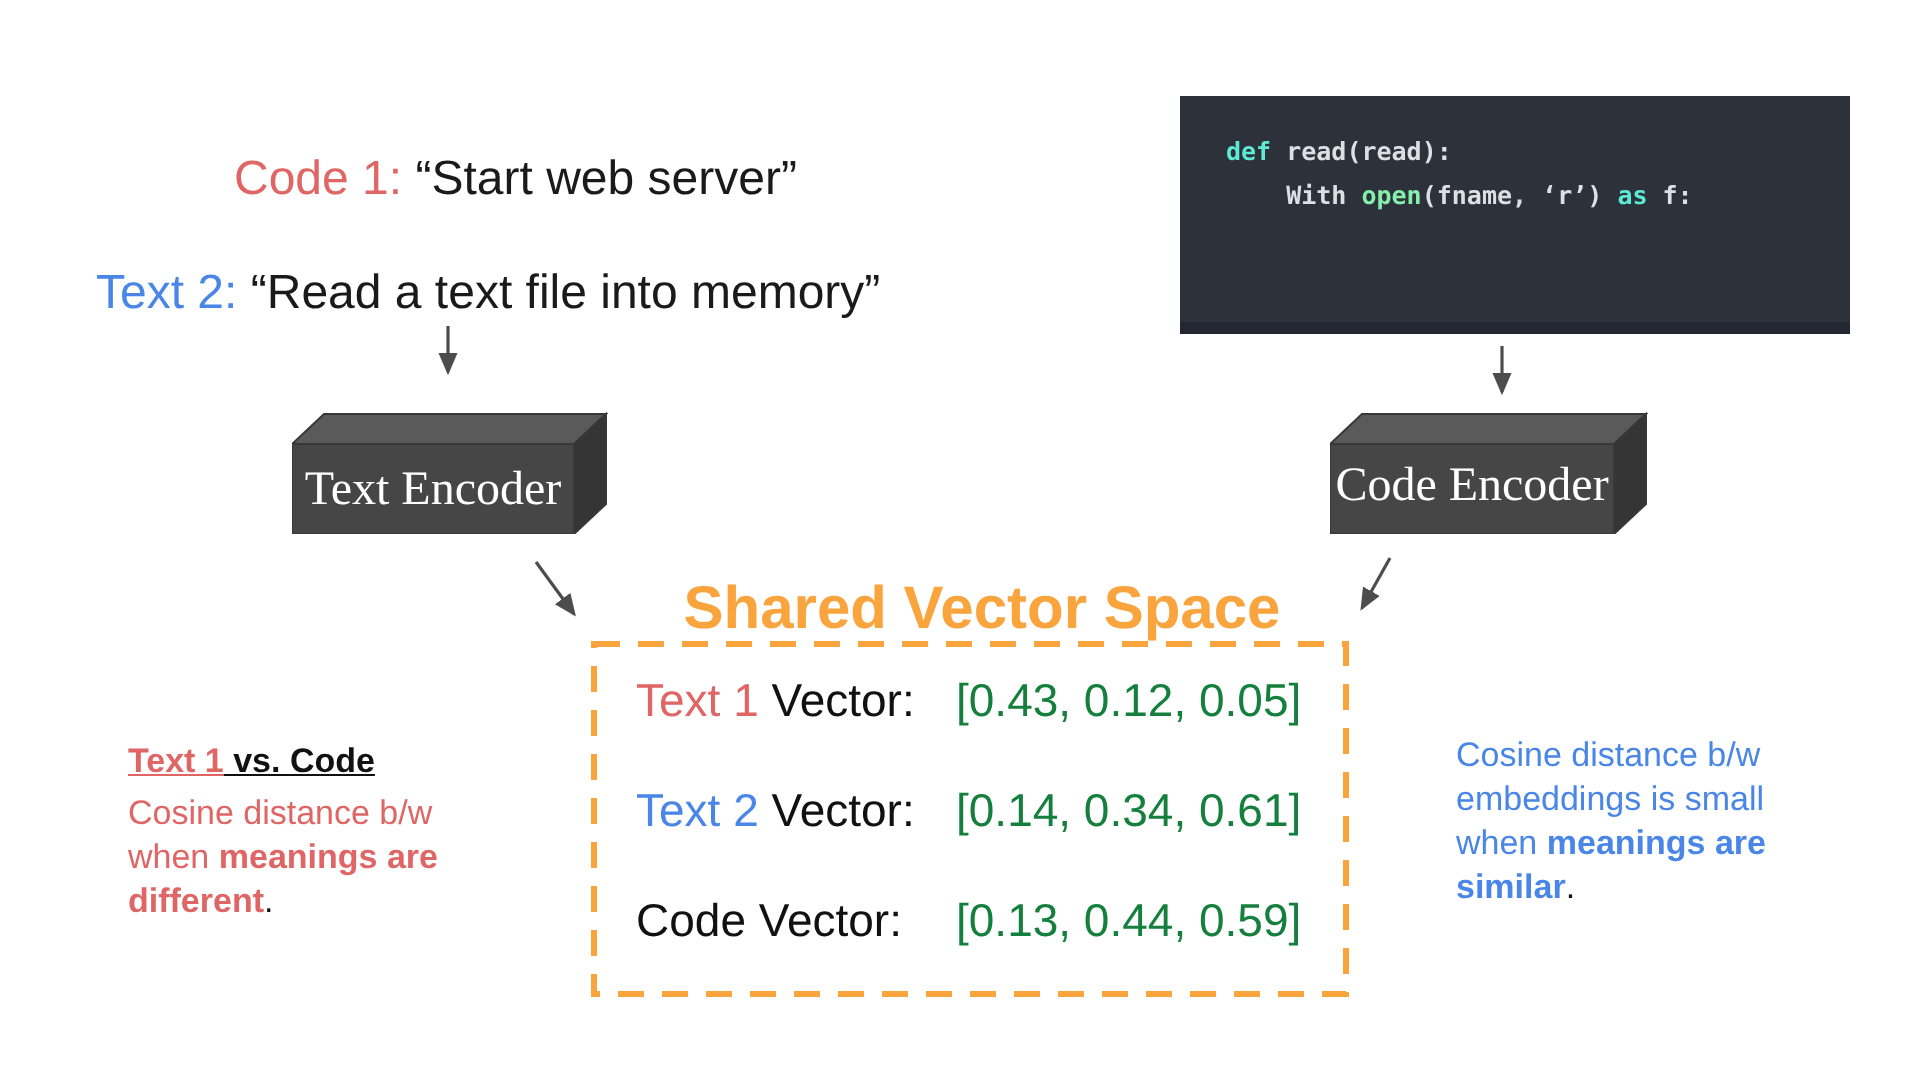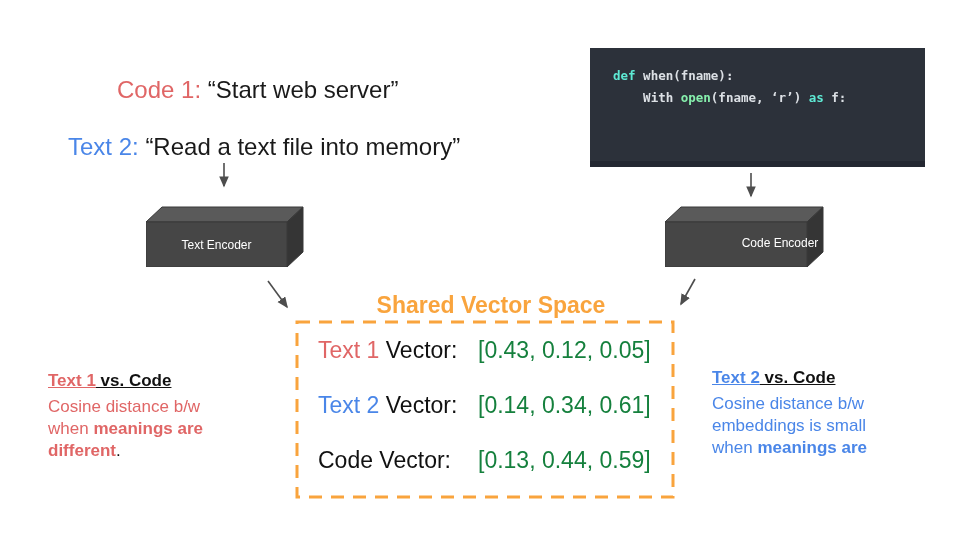--- a/index.html
+++ b/index.html
@@ -21,74 +21,74 @@
     font-family:"DejaVu Sans Mono","Liberation Mono",monospace;
     font-size:12.5px;font-weight:bold;line-height:22px;white-space:pre;color:#dce0e5;
   }
   .tok-kw{color:#5eead4;}
   .tok-fn{color:#86efac;}
   .tok-var{color:#d19a66;}
   .code-bottom-strip{left:0;bottom:0;width:100%;height:6px;background:#232731;}
   
   .encoder-label{
     display:flex;align-items:center;justify-content:center;
-    color:#ffffff;font-size:12px;line-height:20px;
+    color:#ffffff;font-size:24px;line-height:20px;font-family:Liberation Serif, serif;
   }
   
   #vs-title{
     left:301px;top:291px;width:380px;text-align:center;
-    color:#f9a43d;font-size:23px;font-weight:bold;line-height:28px;white-space:nowrap;
+    color:#f9a43d;font-size:30px;font-weight:bold;line-height:28px;white-space:nowrap;
   }
   .vrow{font-size:23px;line-height:28px;white-space:nowrap;color:#111111;}
   .vrow .rowlabel{display:inline-block;width:160px;}
   .vrow .vals{color:#15803d;}
   
-  .note{font-size:17px;line-height:22px;}
+  .note{font-size:17px;line-height:22px;margin-left:16px;}
   .note .heading{font-weight:bold;margin-bottom:4px;white-space:nowrap;}
   .note .heading span{text-decoration:underline;}
   .note .heading .rest{color:#111111;}
   .note b{font-weight:bold;}
   .note .period{color:#111111;font-weight:normal;}
   .note div{white-space:nowrap;}
   svg{display:block;}
   .overlay{pointer-events:none;}
 </style>
 </head>
 <body>
 
 <div id="canvas">
 
   <div class="abs topline" style="left:117px;top:76px;">
     <span class="red">Code 1:</span>
     <span>“Start web server”</span>
   </div>
-  <div class="abs topline" style="left:48px;top:133px;margin-left:20px;">
+  <div class="abs topline" style="left:48px;top:133px;">
     <span class="blue">Text 2:</span>
     <span>“Read a text file into memory”</span>
   </div>
 
   <div id="code-block" class="abs">
-    <div class="codeline"><span class="tok-kw">def</span><span> when(fname):</span></div>
+    <div class="codeline"><span class="tok-kw">def</span><span> read(read):</span></div>
     <div class="codeline"><span>    With </span><span class="tok-fn">open</span><span>(fname, ‘r’) </span><span class="tok-kw">as</span><span> f:</span></div>
     <div class="abs code-bottom-strip"></div>
   </div>
 
   <svg class="abs" style="left:146px;top:206px;" width="158" height="61">
     <polygon points="0,16 16,1 157,1 141,16" fill="#5a5a5a" stroke="#383838" stroke-width="1"></polygon>
     <polygon points="141,16 157,1 157,46 141,61" fill="#353535" stroke="#383838" stroke-width="1"></polygon>
     <polygon points="0,16 141,16 141,61 0,61" fill="#464646" stroke="#383838" stroke-width="1"></polygon>
   </svg>
   <div class="abs encoder-label" style="left:146px;top:222px;width:141px;height:45px;">Text Encoder</div>
 
   <svg class="abs" style="left:665px;top:206px;" width="159" height="61">
     <polygon points="0,16 16,1 158,1 142,16" fill="#5a5a5a" stroke="#383838" stroke-width="1"></polygon>
     <polygon points="142,16 158,1 158,46 142,61" fill="#353535" stroke="#383838" stroke-width="1"></polygon>
     <polygon points="0,16 142,16 142,61 0,61" fill="#464646" stroke="#383838" stroke-width="1"></polygon>
   </svg>
-  <div class="abs encoder-label" style="left:665px;top:222px;width:142px;height:41px;margin-left:44px;">Code Encoder</div>
+  <div class="abs encoder-label" style="left:665px;top:222px;width:142px;height:41px;">Code Encoder</div>
 
   <svg class="abs overlay" style="left:0;top:0;" width="960" height="540" viewBox="0 0 960 540">
     <defs>
       <marker id="ah" markerWidth="8" markerHeight="8" refX="6" refY="3" orient="auto">
         <path d="M0,0 L7,3 L0,6 z" fill="#4d4d4d"></path>
       </marker>
     </defs>
     <path d="M224,163 L224,186" stroke="#4d4d4d" stroke-width="1.6" fill="none" marker-end="url(#ah)"></path>
     <path d="M751,173 L751,196" stroke="#4d4d4d" stroke-width="1.6" fill="none" marker-end="url(#ah)"></path>
     <path d="M268,281 L287,307" stroke="#4d4d4d" stroke-width="1.6" fill="none" marker-end="url(#ah)"></path>
@@ -112,19 +112,19 @@
   </div>
 
   <div class="abs note red" style="left:48px;top:370px;width:220px;">
     <div class="heading"><span class="red">Text 1</span><span class="rest"> vs. Code</span></div>
     <div>Cosine distance b/w</div>
     <div><span>when </span><b>meanings are</b></div>
     <div><b>different</b><span class="period">.</span></div>
   </div>
 
   <div class="abs note blue" style="left:712px;top:367px;width:210px;">
-    <div class="heading"><span class="blue">Text 2</span><span class="rest"> vs. Code</span></div>
     <div>Cosine distance b/w</div>
     <div>embeddings is small</div>
     <div><span>when </span><b>meanings are</b></div>
+    <div><b>similar</b><span class="period">.</span></div>
   </div>
 
 </div>
 
 </body></html>

